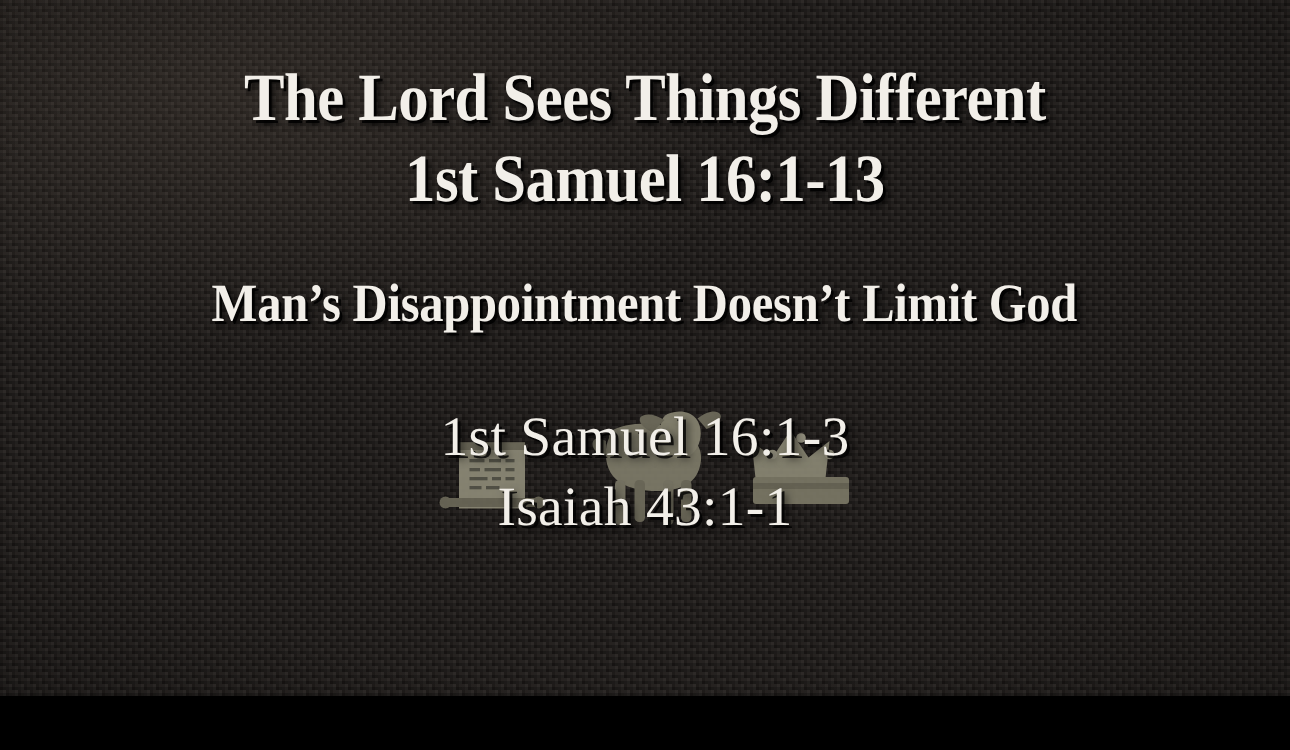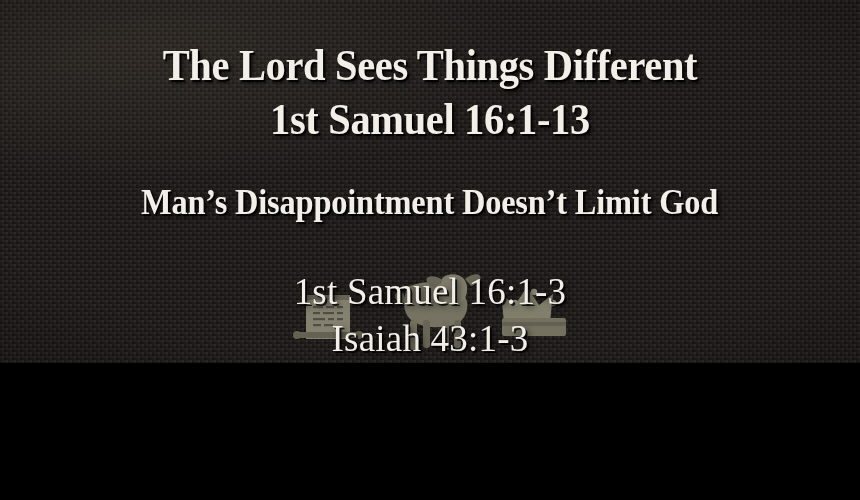--- a/index.html
+++ b/index.html
@@ -4,21 +4,21 @@
 <style>
   html, body {
     margin: 0;
     padding: 0;
     background: #000;
   }
 
   #slide {
     position: relative;
     width: 860px;
-    height: 363px;
+    height: 464px;
     overflow: hidden;
     background-color: #231f1d;
     font-family: "Liberation Serif", "DejaVu Serif", serif;
     -webkit-font-smoothing: antialiased;
   }
 
   
   #texture {
     position: absolute;
     inset: 0;
@@ -189,17 +189,17 @@
 
     <div class="title-block">
       <div class="title-line">The Lord Sees Things Different</div>
       <div class="title-line">1st Samuel 16:1-13</div>
     </div>
 
     <div class="subtitle">Man’s Disappointment Doesn’t Limit God</div>
 
     <div class="refs">
       <div class="ref-line">1st Samuel 16:1-3</div>
-      <div class="ref-line">Isaiah 43:1-3</div>
+      <div class="ref-line">Isaiah 43:1-1</div>
     </div>
 
   </div>
 </div>
 
 </body></html>

